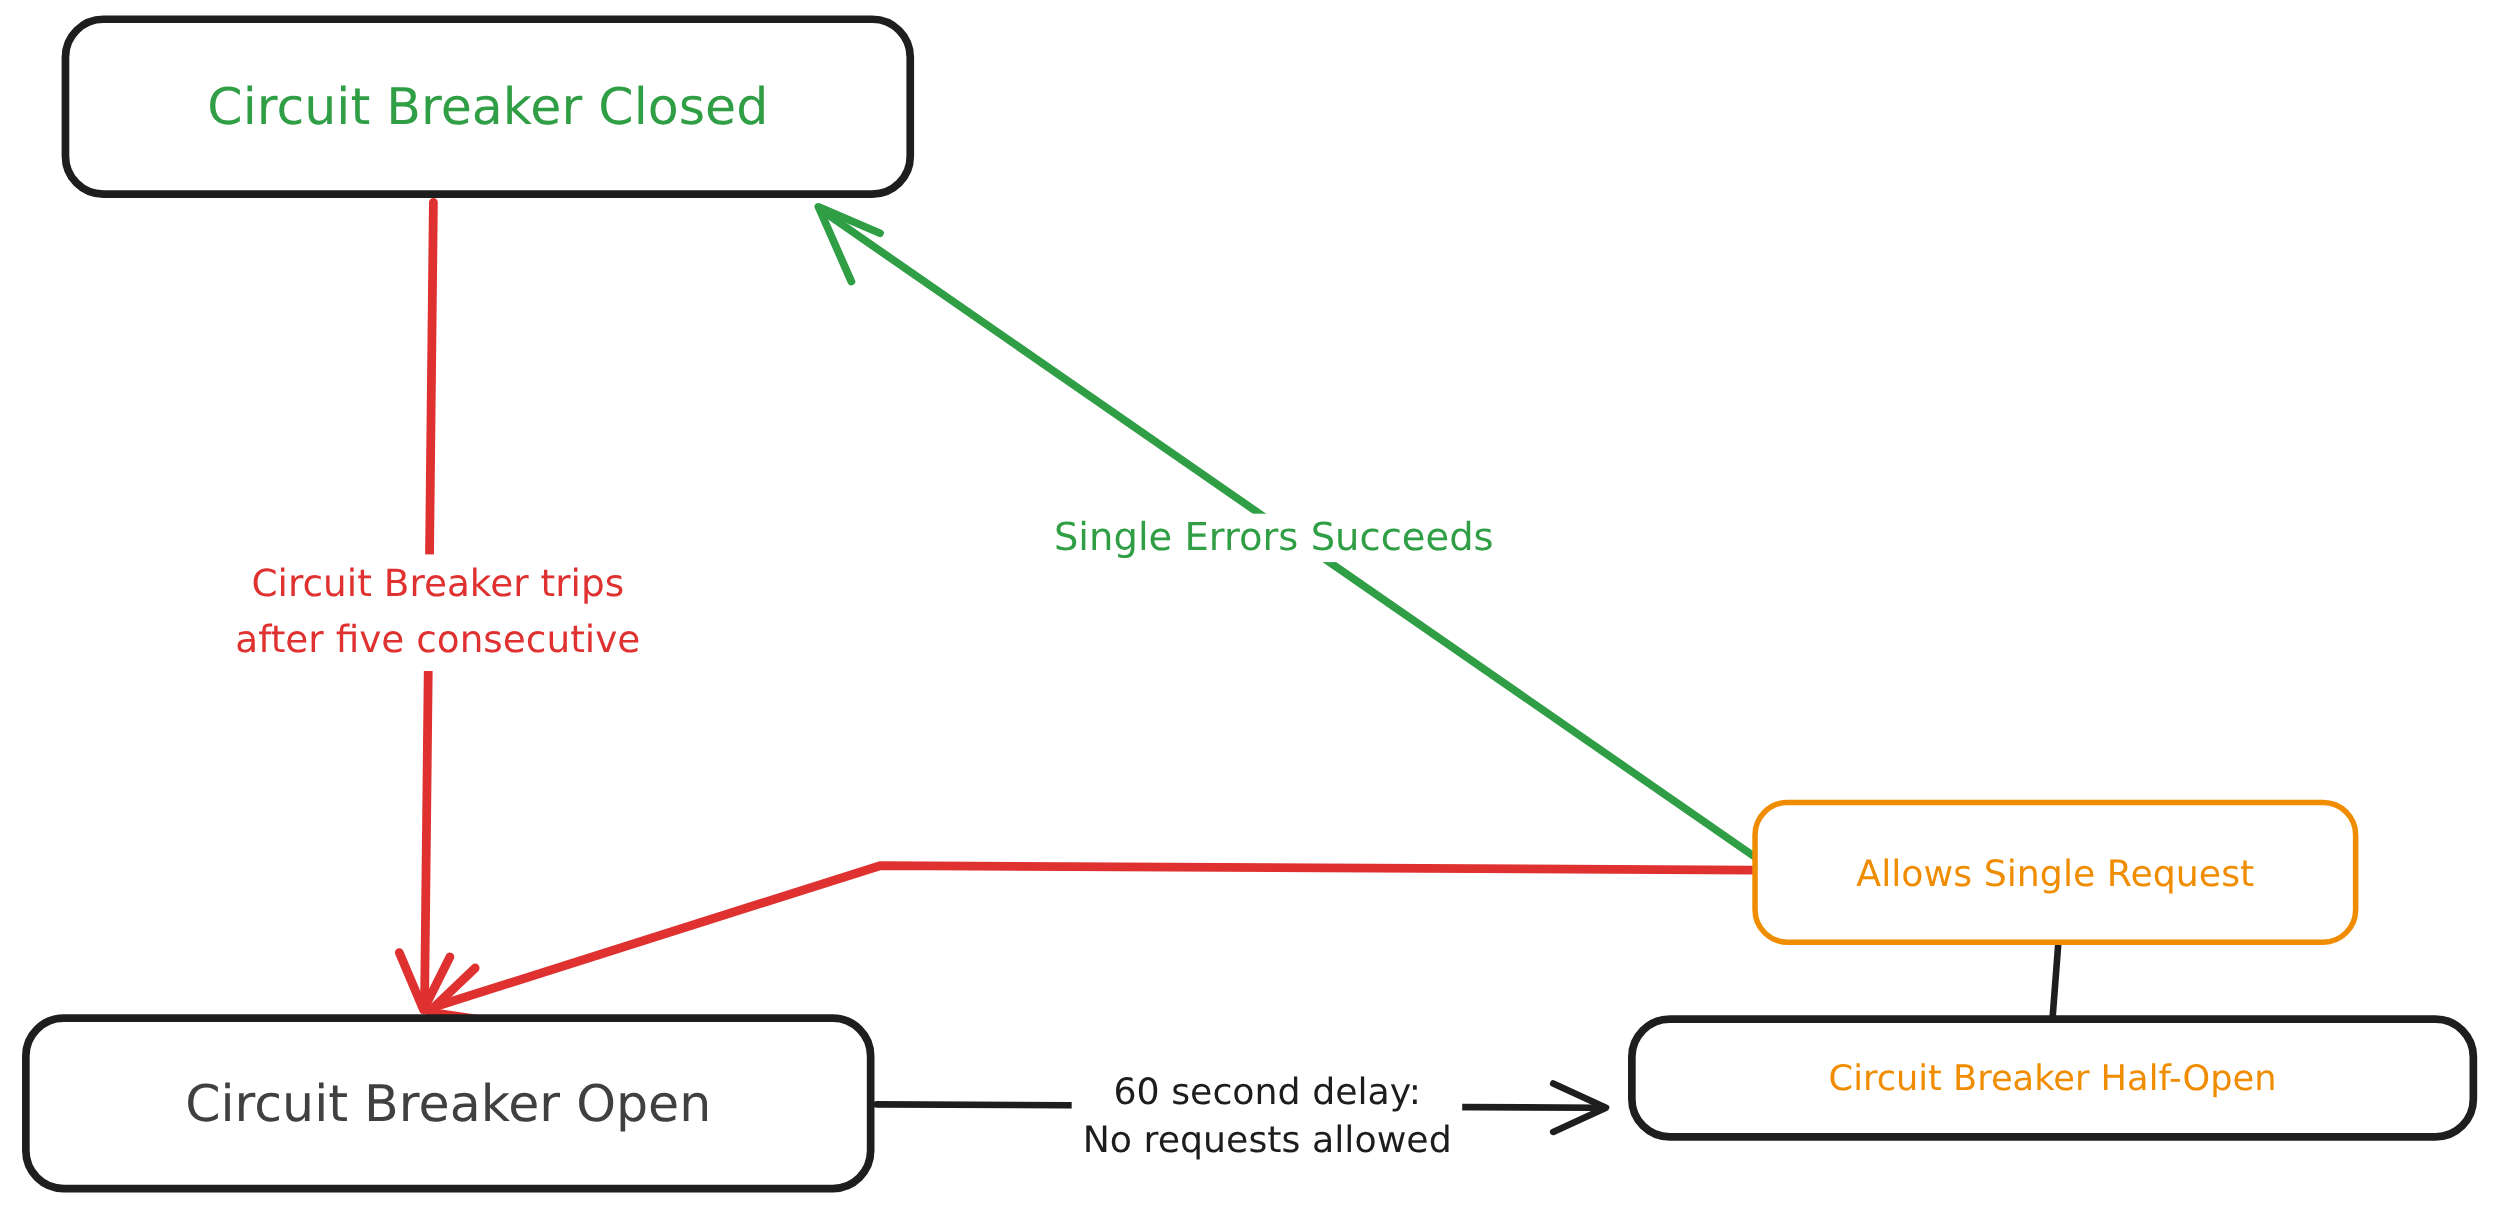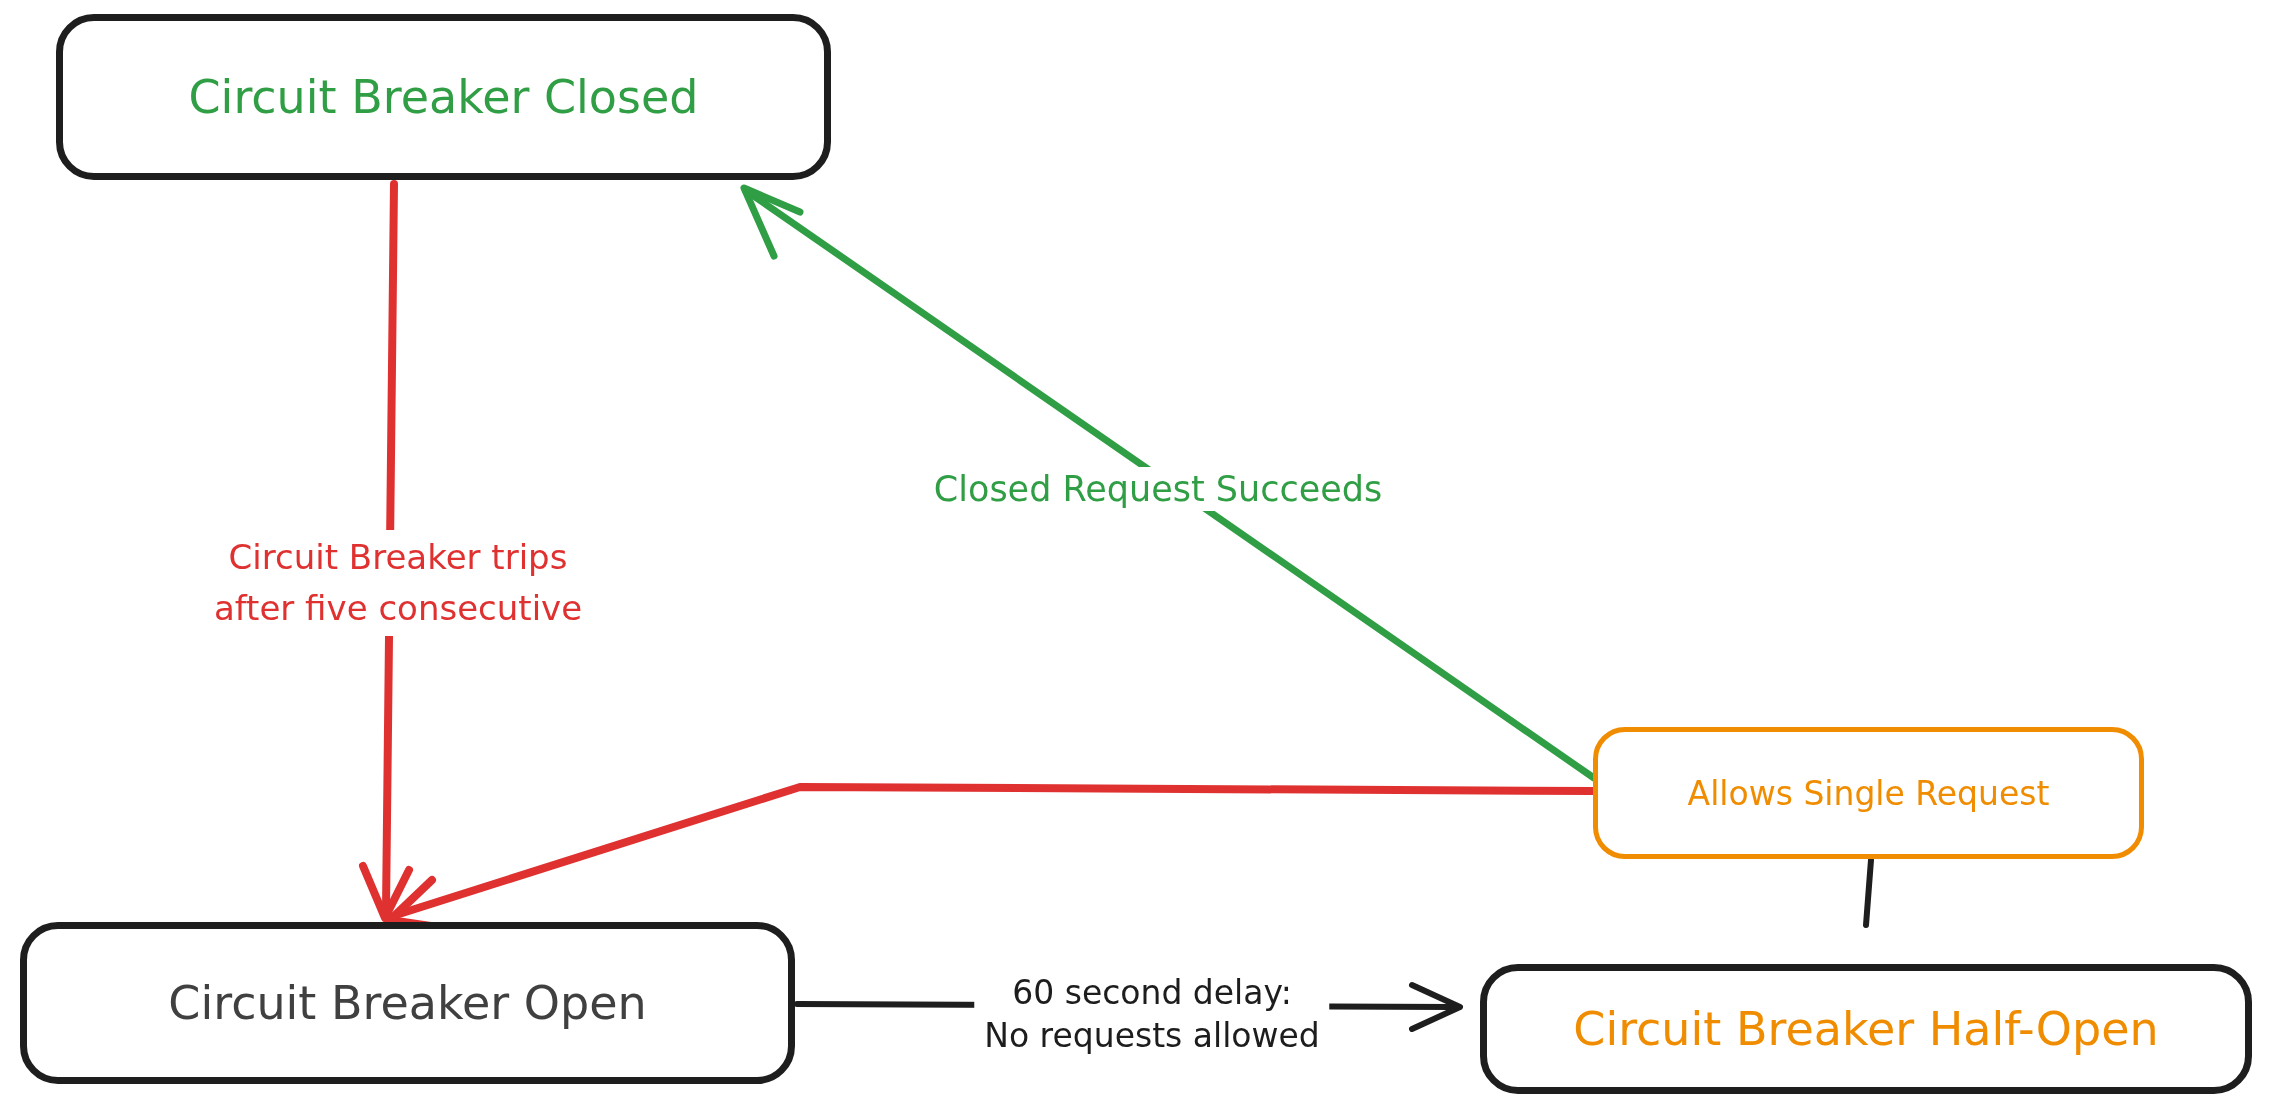--- a/index.html
+++ b/index.html
@@ -31,36 +31,36 @@
     align-items: center;
     justify-content: center;
     text-align: center;
     z-index: 3;
     box-sizing: border-box;
     white-space: nowrap;
   }
   .node-black { border: 7px solid #1e1e1e; border-radius: 38px; }
   #node-closed   { left: 20px;   top: 14px;  width: 775px; height: 166px; color: #2f9e44; font-size: 46px; margin-left: 36px; }
   #node-open     { left: 20px;   top: 922px; width: 775px; height: 162px; color: #404040; font-size: 46px; }
-  #node-half-open{ left: 1480px; top: 923px; width: 772px; height: 130px; color: #f08c00; font-size: 46px; margin-top: 41px; }
+  #node-half-open{ left: 1480px; top: 923px; width: 772px; height: 114px; color: #f08c00; font-size: 32px; }
   #node-allows {
     left: 1593px; top: 727px; width: 551px; height: 132px;
     border: 5px solid #f08c00; border-radius: 32px;
     color: #f08c00; font-size: 33px;
   }
   .edge-label {
     position: absolute;
     transform: translate(-50%, -50%);
     background: #ffffff;
     text-align: center;
     z-index: 2;
     padding: 2px 10px;
     white-space: nowrap;
   }
-  #label-trip     { left: 398px;  top: 557px;  color: #e03131; font-size: 34px; line-height: 51px; margin-top: 26px; }
+  #label-trip     { left: 398px;  top: 557px;  color: #e03131; font-size: 34px; line-height: 51px; }
   #label-succeeds { left: 1158px; top: 489px;  color: #2f9e44; font-size: 35px; }
   #label-fails    { left: 1142px; top: 789px;  color: #e03131; font-size: 35px; }
   #label-delay    { left: 1152px; top: 1014px; color: #1d1d1d; font-size: 33px; line-height: 43px; }
 </style>
 </head>
 <body>
 
 <div class="canvas">
 
   <svg class="connectors" viewBox="0 0 2272 1107" fill="none" stroke-linecap="round" stroke-linejoin="round">
@@ -104,21 +104,21 @@
 
   <div class="node" id="node-allows">
     <span>Allows Single Request</span>
   </div>
 
   <div class="edge-label" id="label-trip">
     <div>Circuit Breaker trips</div>
     <div>after five consecutive</div>
   </div>
 
-  <div class="edge-label" id="label-succeeds">Closed Request Succeeds</div>
+  <div class="edge-label" id="label-succeeds">Single Errors Succeeds</div>
 
 
   <div class="edge-label" id="label-delay">
     <div>60 second delay:</div>
     <div>No requests allowed</div>
   </div>
 
 </div>
 
 </body></html>

